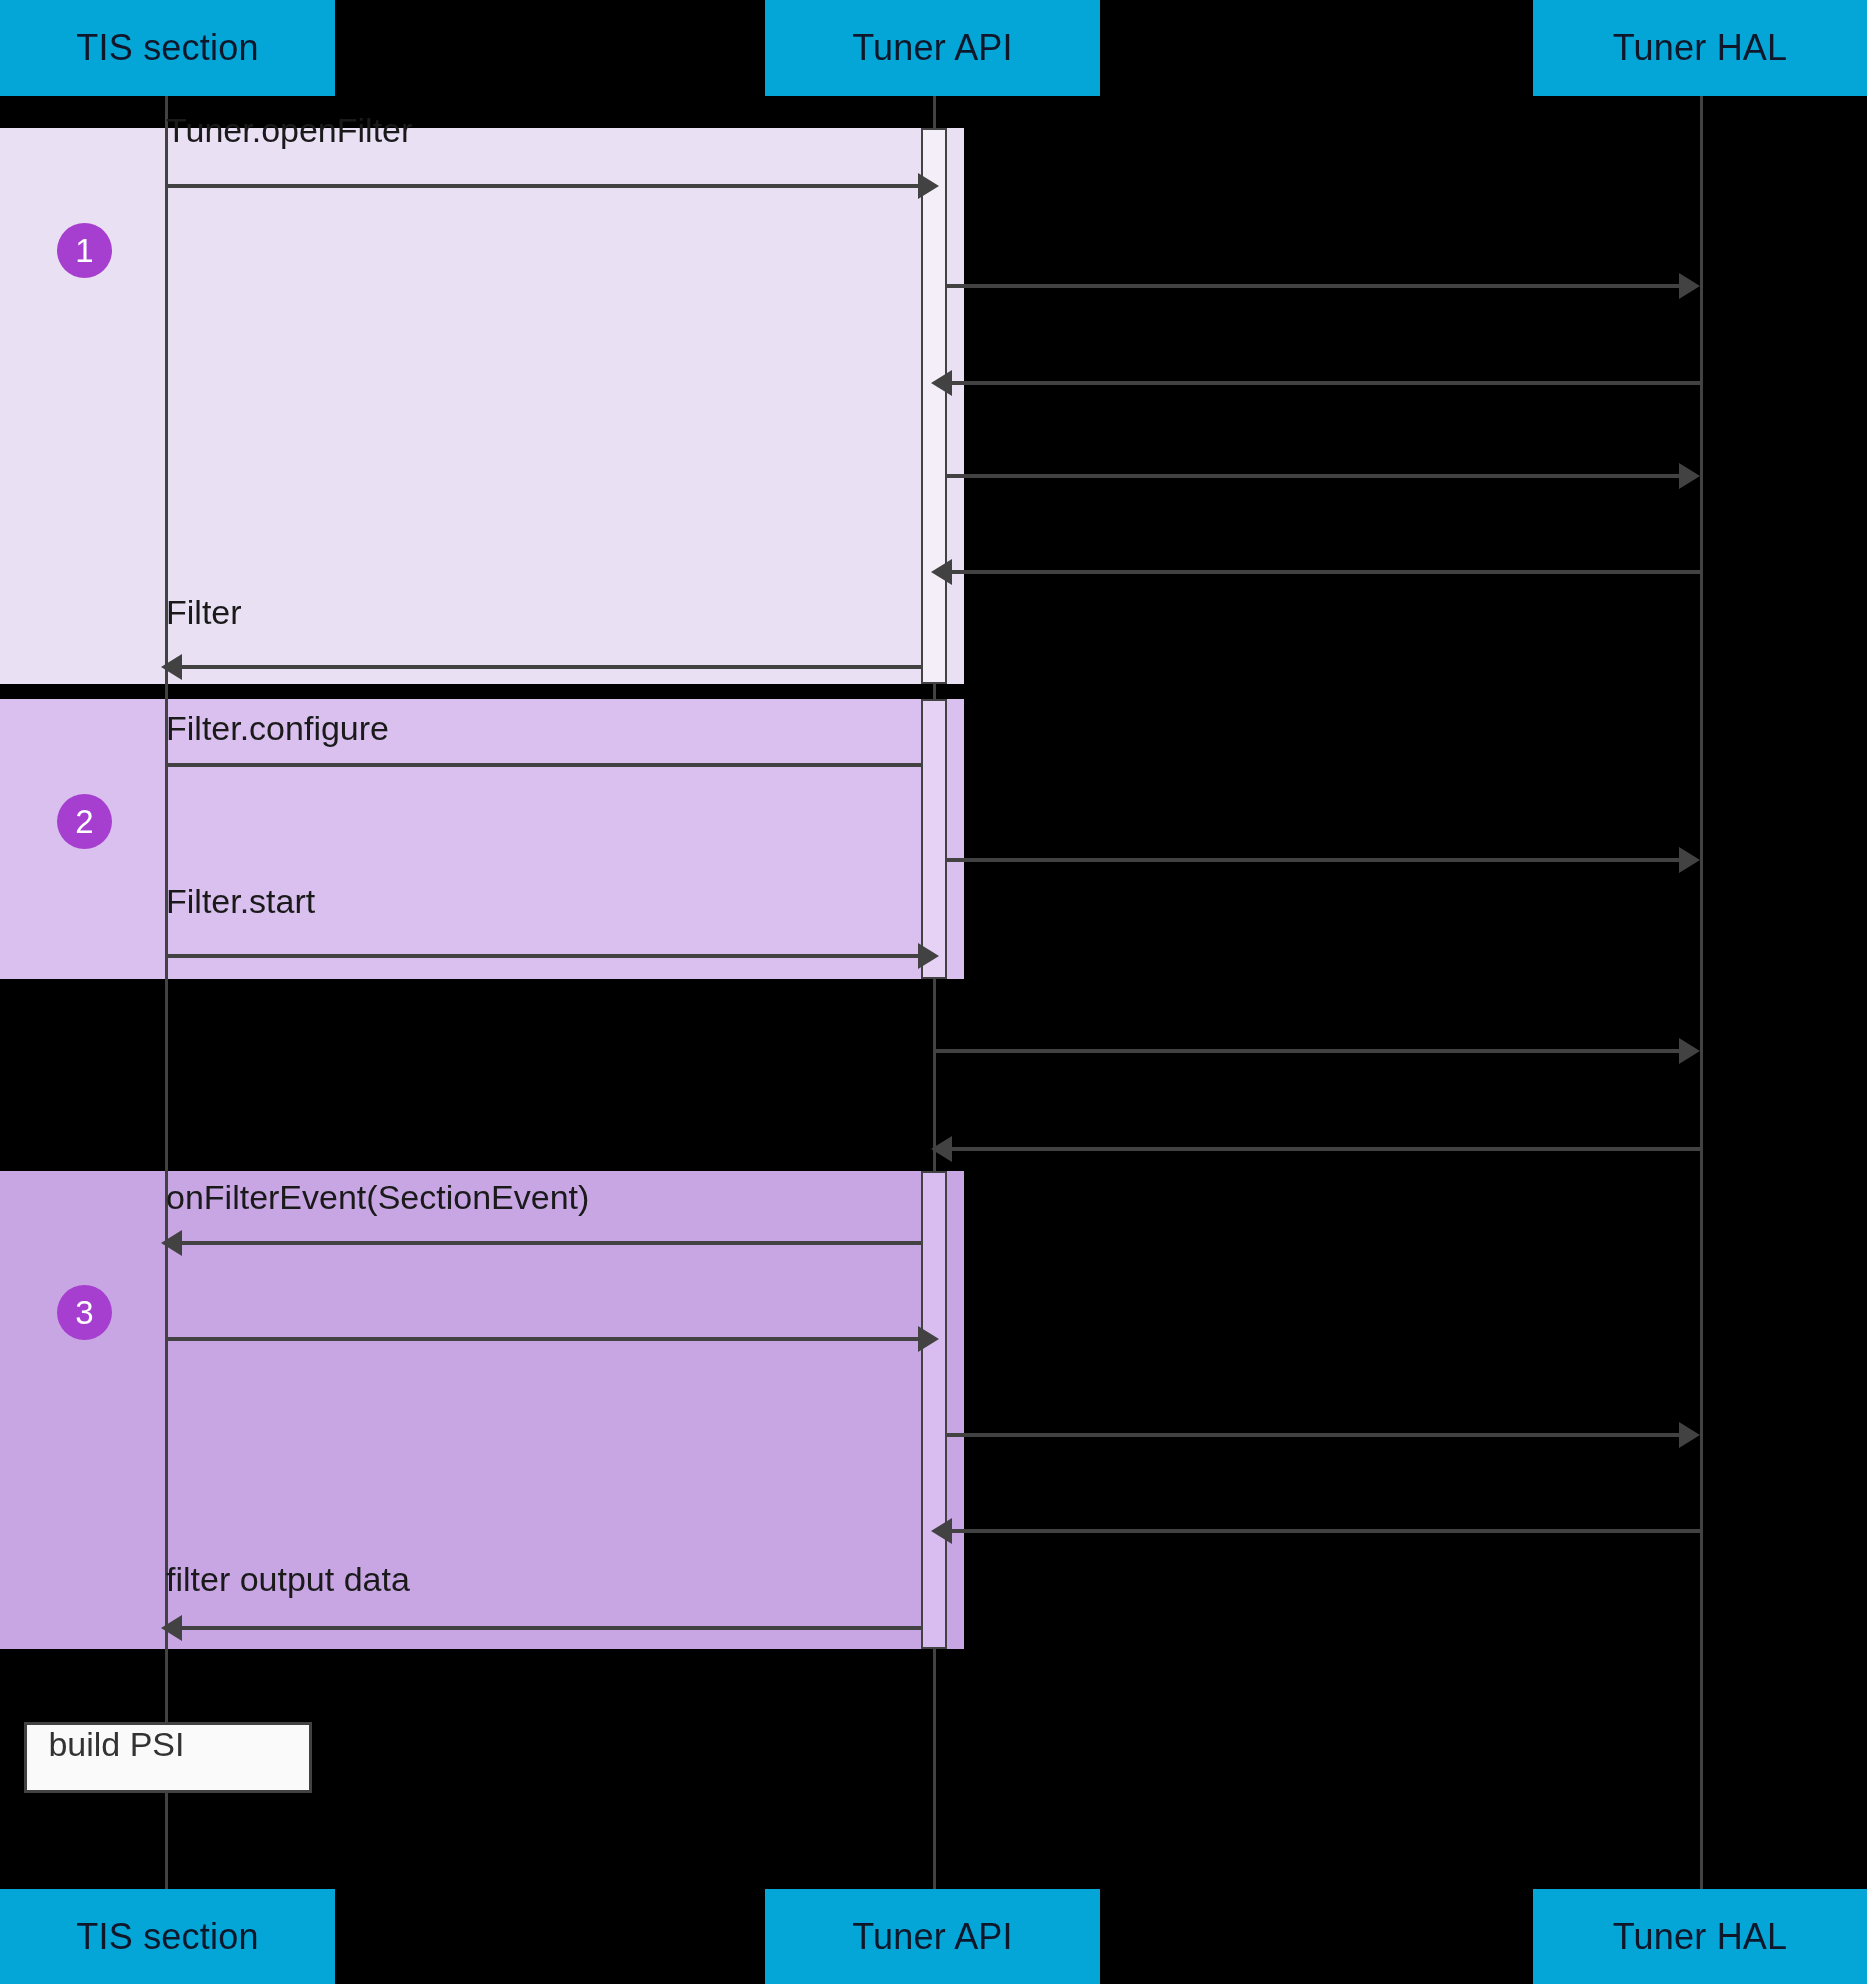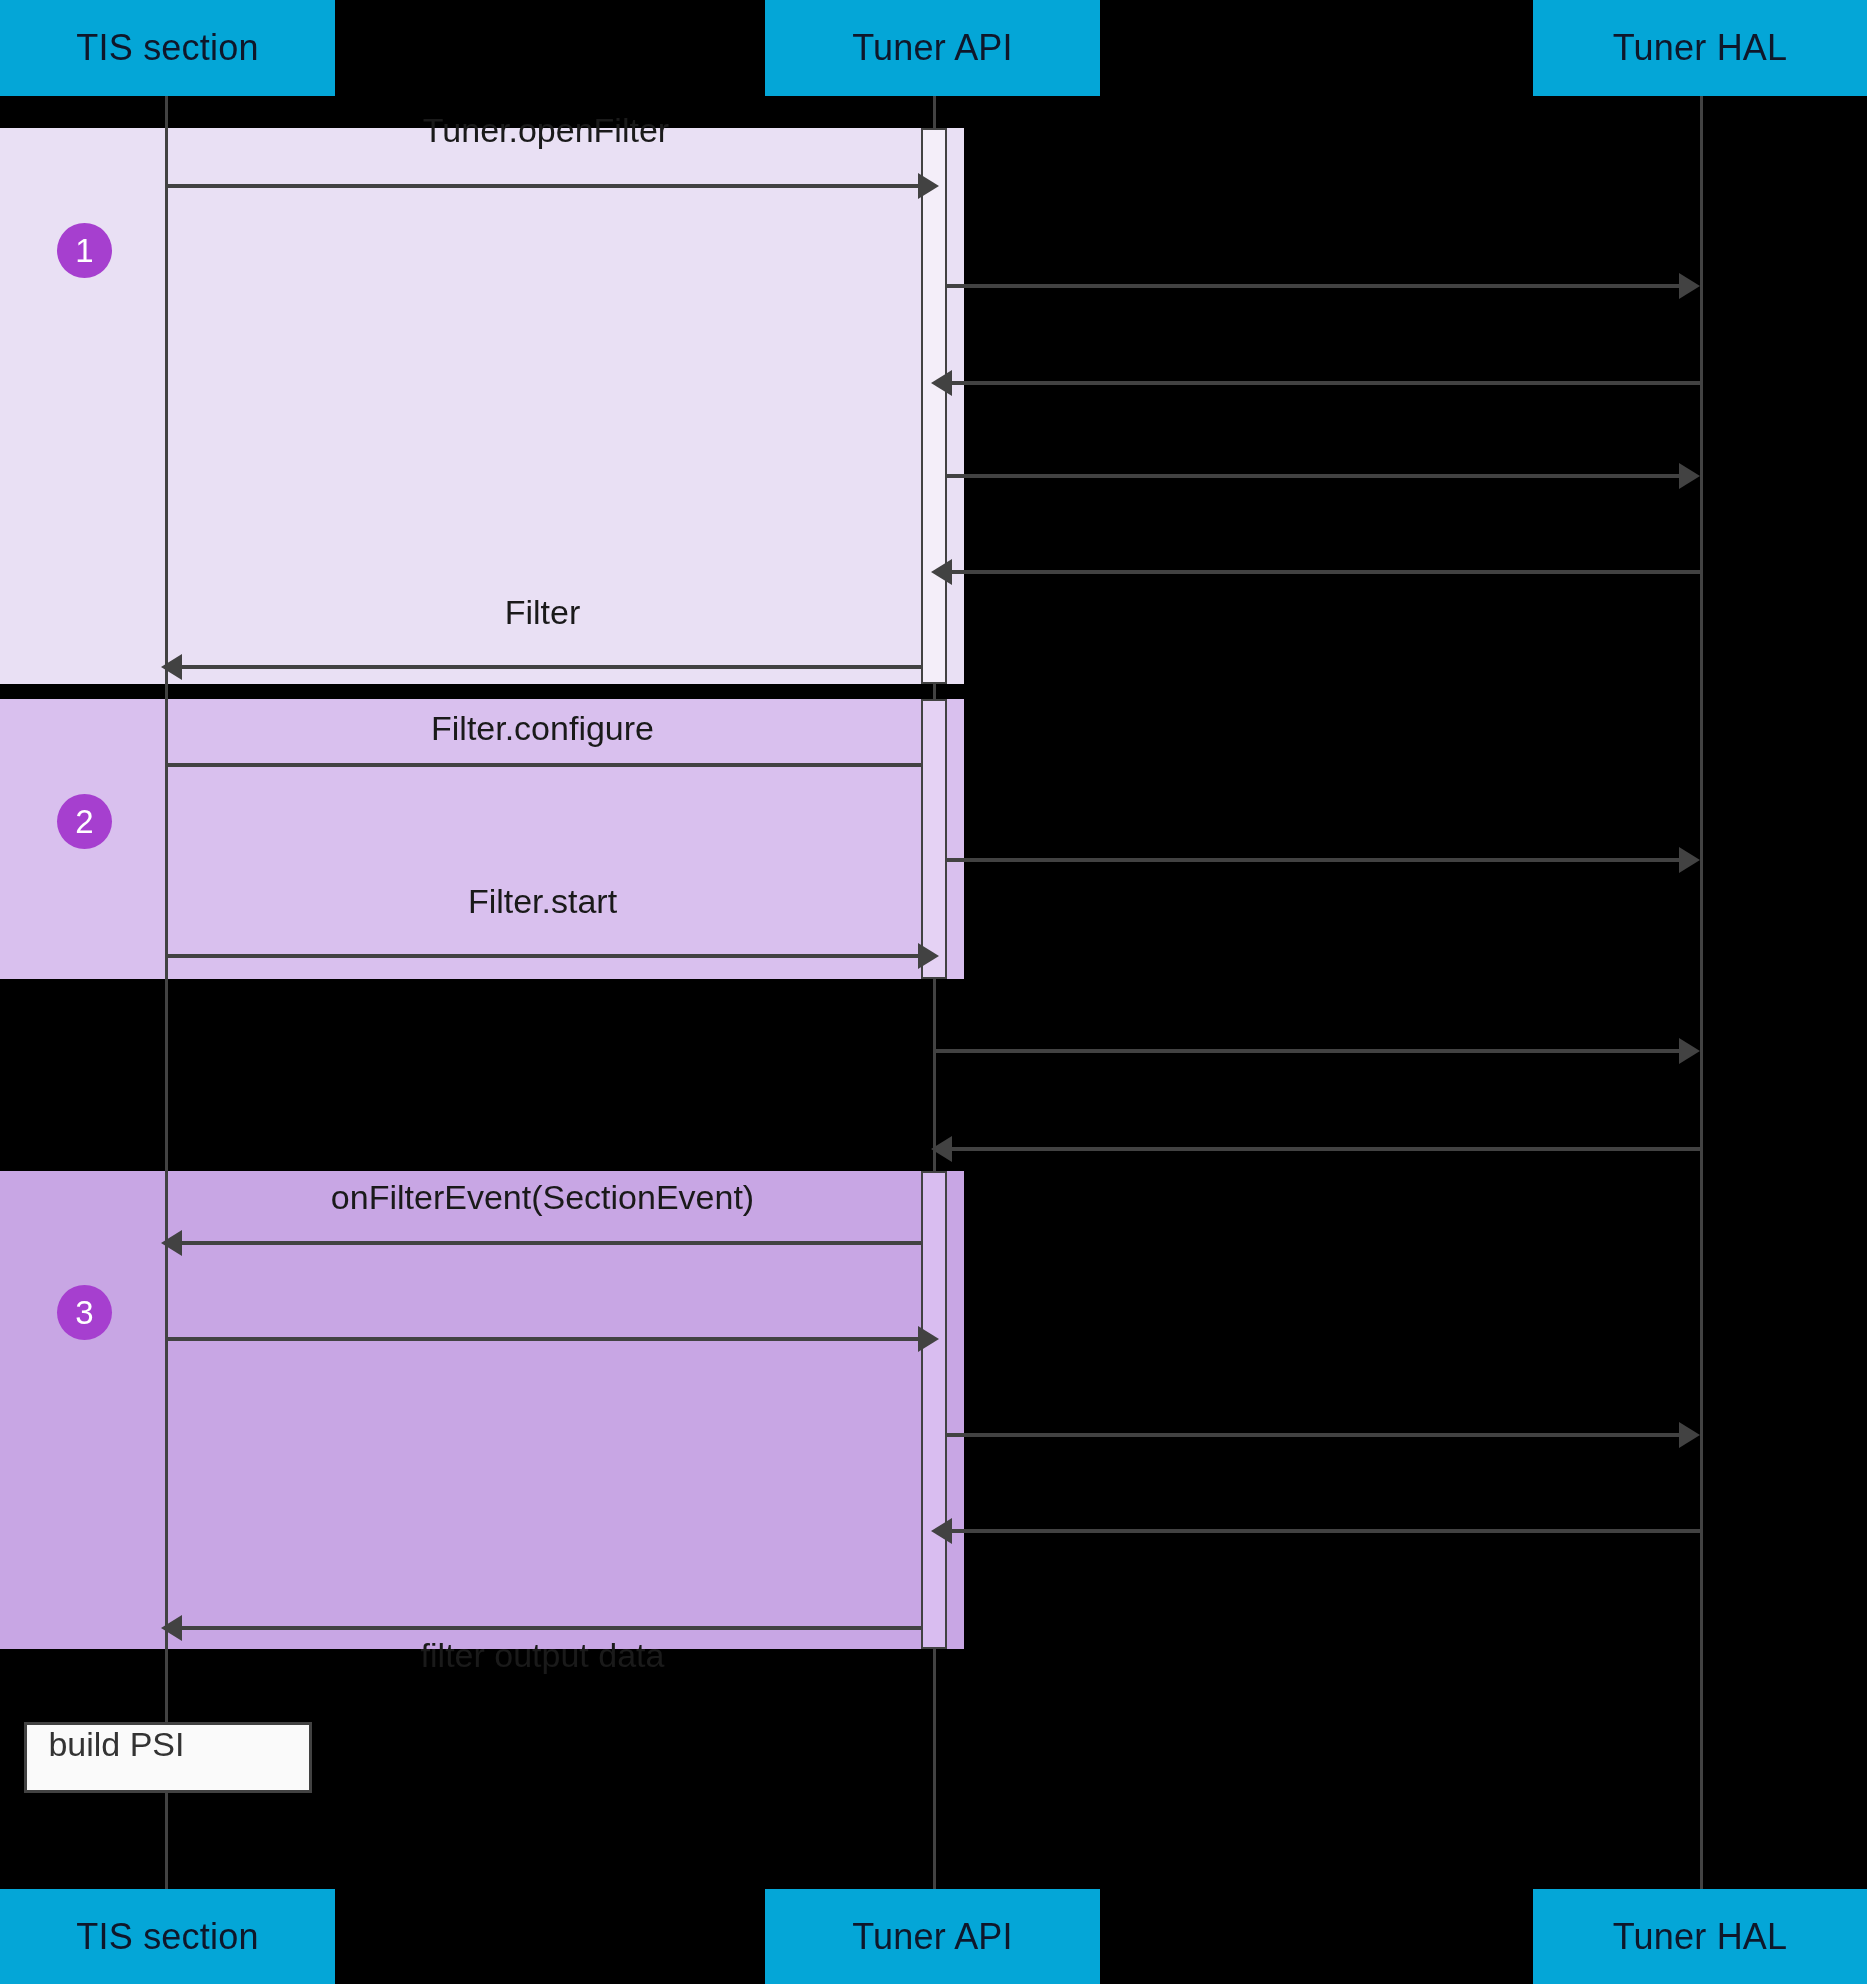--- a/index.html
+++ b/index.html
@@ -82,21 +82,20 @@
   .arrowhead.left {
     border-top: 13px solid transparent;
     border-bottom: 13px solid transparent;
     border-right: 21px solid #424242;
   }
   .msg-label {
     position: absolute;
     color: #1a1a1a;
     font-size: 34px;
     white-space: nowrap;
-    text-align: center;
   }
 
   
   .note {
     position: absolute;
     background: #fafafa;
     border: 3.8px solid #424242;
     box-sizing: border-box;
     display: flex;
     align-items: flex-start;
@@ -176,21 +175,21 @@
 
   <div class="msg-line" style="left:168px; top:1337px; width:751px;"></div>
   <div class="arrowhead right" style="left:918px; top:1326px;"></div>
 
   <div class="msg-line" style="left:947px; top:1433px; width:732px;"></div>
   <div class="arrowhead right" style="left:1679px; top:1422px;"></div>
 
   <div class="msg-line" style="left:952px; top:1529px; width:749px;"></div>
   <div class="arrowhead left" style="left:931px; top:1518px;"></div>
 
-  <div class="msg-label" style="left:166px; top:1636px; width:753px;">filter output data</div>
+  <div class="msg-label" style="left:166px; top:1560px; width:753px;">filter output data</div>
   <div class="msg-line" style="left:182px; top:1626px; width:739px;"></div>
   <div class="arrowhead left" style="left:161px; top:1615px;"></div>
 
   <div class="note" style="left:24.4px; top:1722px; width:288px; height:71px;">
     <span>build PSI</span>
   </div>
 
   <div class="participant" style="left:0px; top:0px; width:335px; height:96px;">
     <span>TIS section</span>
   </div>

